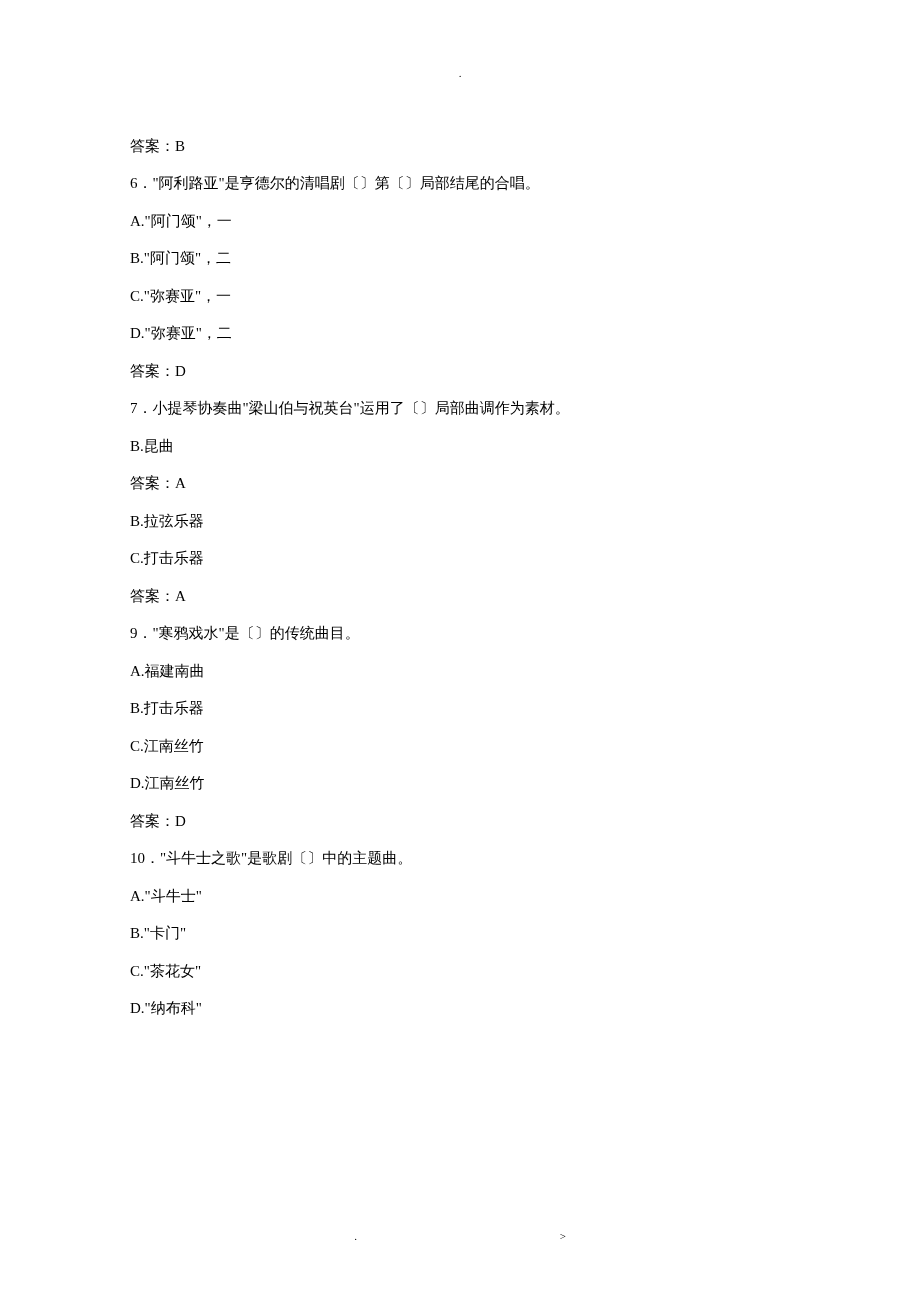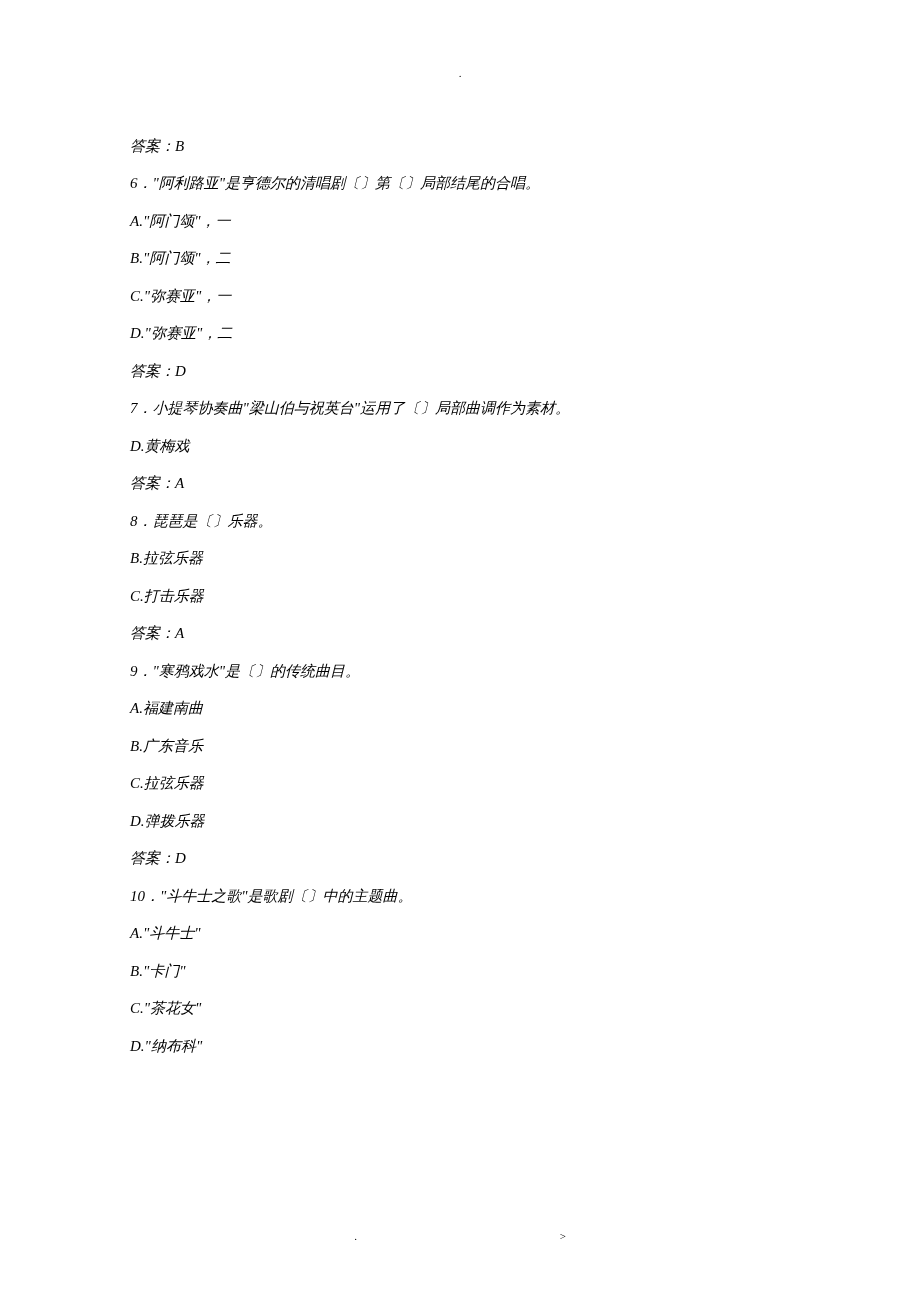--- a/index.html
+++ b/index.html
@@ -18,21 +18,20 @@
     color: #000000;
   }
   .top-dot {
     text-align: center;
     font-size: 11px;
     margin-bottom: 40px;
     color: #000000;
   }
   .line {
     white-space: nowrap;
-    font-style: italic;
   }
   .footer {
     position: absolute;
     bottom: 60px;
     width: 100%;
     text-align: center;
     font-size: 11px;
     color: #000000;
   }
   .footer-left {
@@ -50,31 +49,30 @@
   <div class="top-dot">.</div>
   <div class="content">
     <div class="line">答案：B</div>
     <div class="line">6．"阿利路亚"是亨德尔的清唱剧〔〕第〔〕局部结尾的合唱。</div>
     <div class="line">A."阿门颂"，一</div>
     <div class="line">B."阿门颂"，二</div>
     <div class="line">C."弥赛亚"，一</div>
     <div class="line">D."弥赛亚"，二</div>
     <div class="line">答案：D</div>
     <div class="line">7．小提琴协奏曲"梁山伯与祝英台"运用了〔〕局部曲调作为素材。</div>
-    <div class="line">D.黄梅戏</div>
+    <div class="line">B.昆曲</div>
     <div class="line">答案：A</div>
-    <div class="line">8．琵琶是〔〕乐器。</div>
     <div class="line">B.拉弦乐器</div>
     <div class="line">C.打击乐器</div>
     <div class="line">答案：A</div>
     <div class="line">9．"寒鸦戏水"是〔〕的传统曲目。</div>
     <div class="line">A.福建南曲</div>
-    <div class="line">B.广东音乐</div>
-    <div class="line">C.拉弦乐器</div>
-    <div class="line">D.弹拨乐器</div>
+    <div class="line">B.打击乐器</div>
+    <div class="line">C.江南丝竹</div>
+    <div class="line">D.江南丝竹</div>
     <div class="line">答案：D</div>
     <div class="line">10．"斗牛士之歌"是歌剧〔〕中的主题曲。</div>
     <div class="line">A."斗牛士"</div>
     <div class="line">B."卡门"</div>
     <div class="line">C."茶花女"</div>
     <div class="line">D."纳布科"</div>
   </div>
 </div>
 
 <div class="footer">

